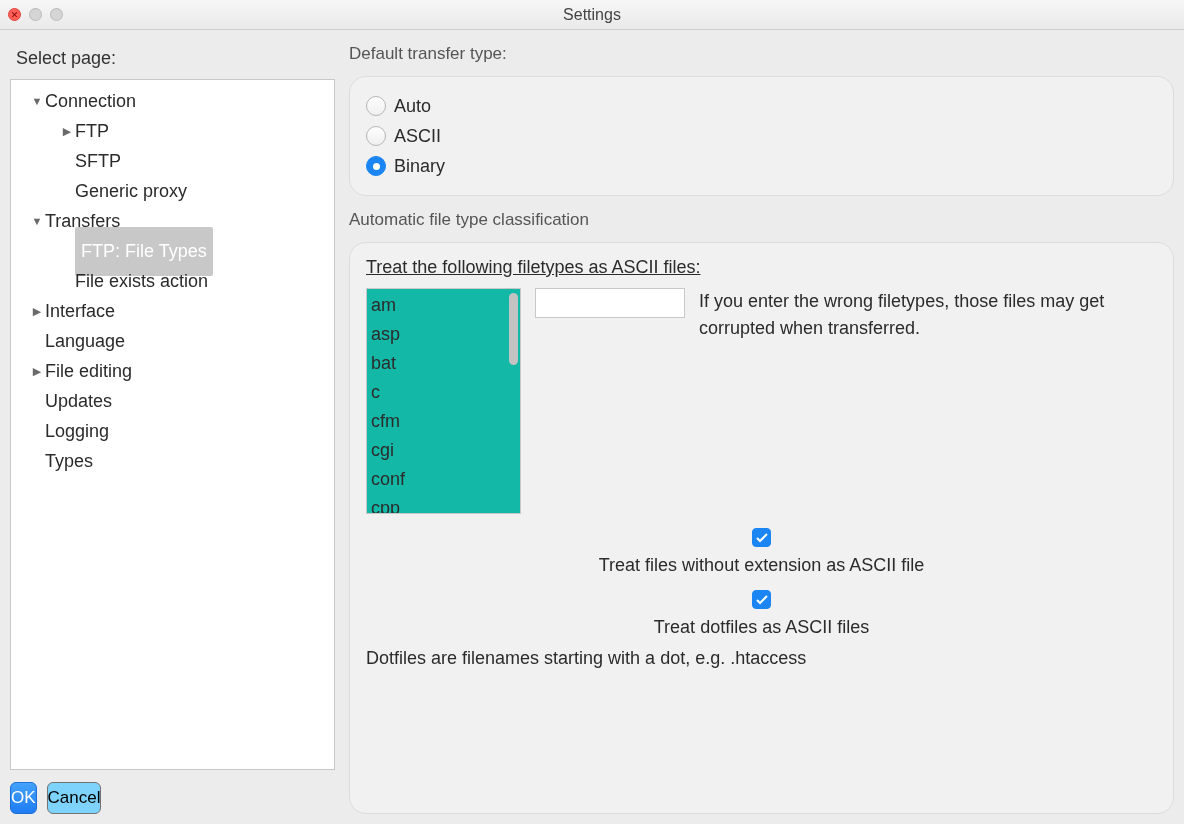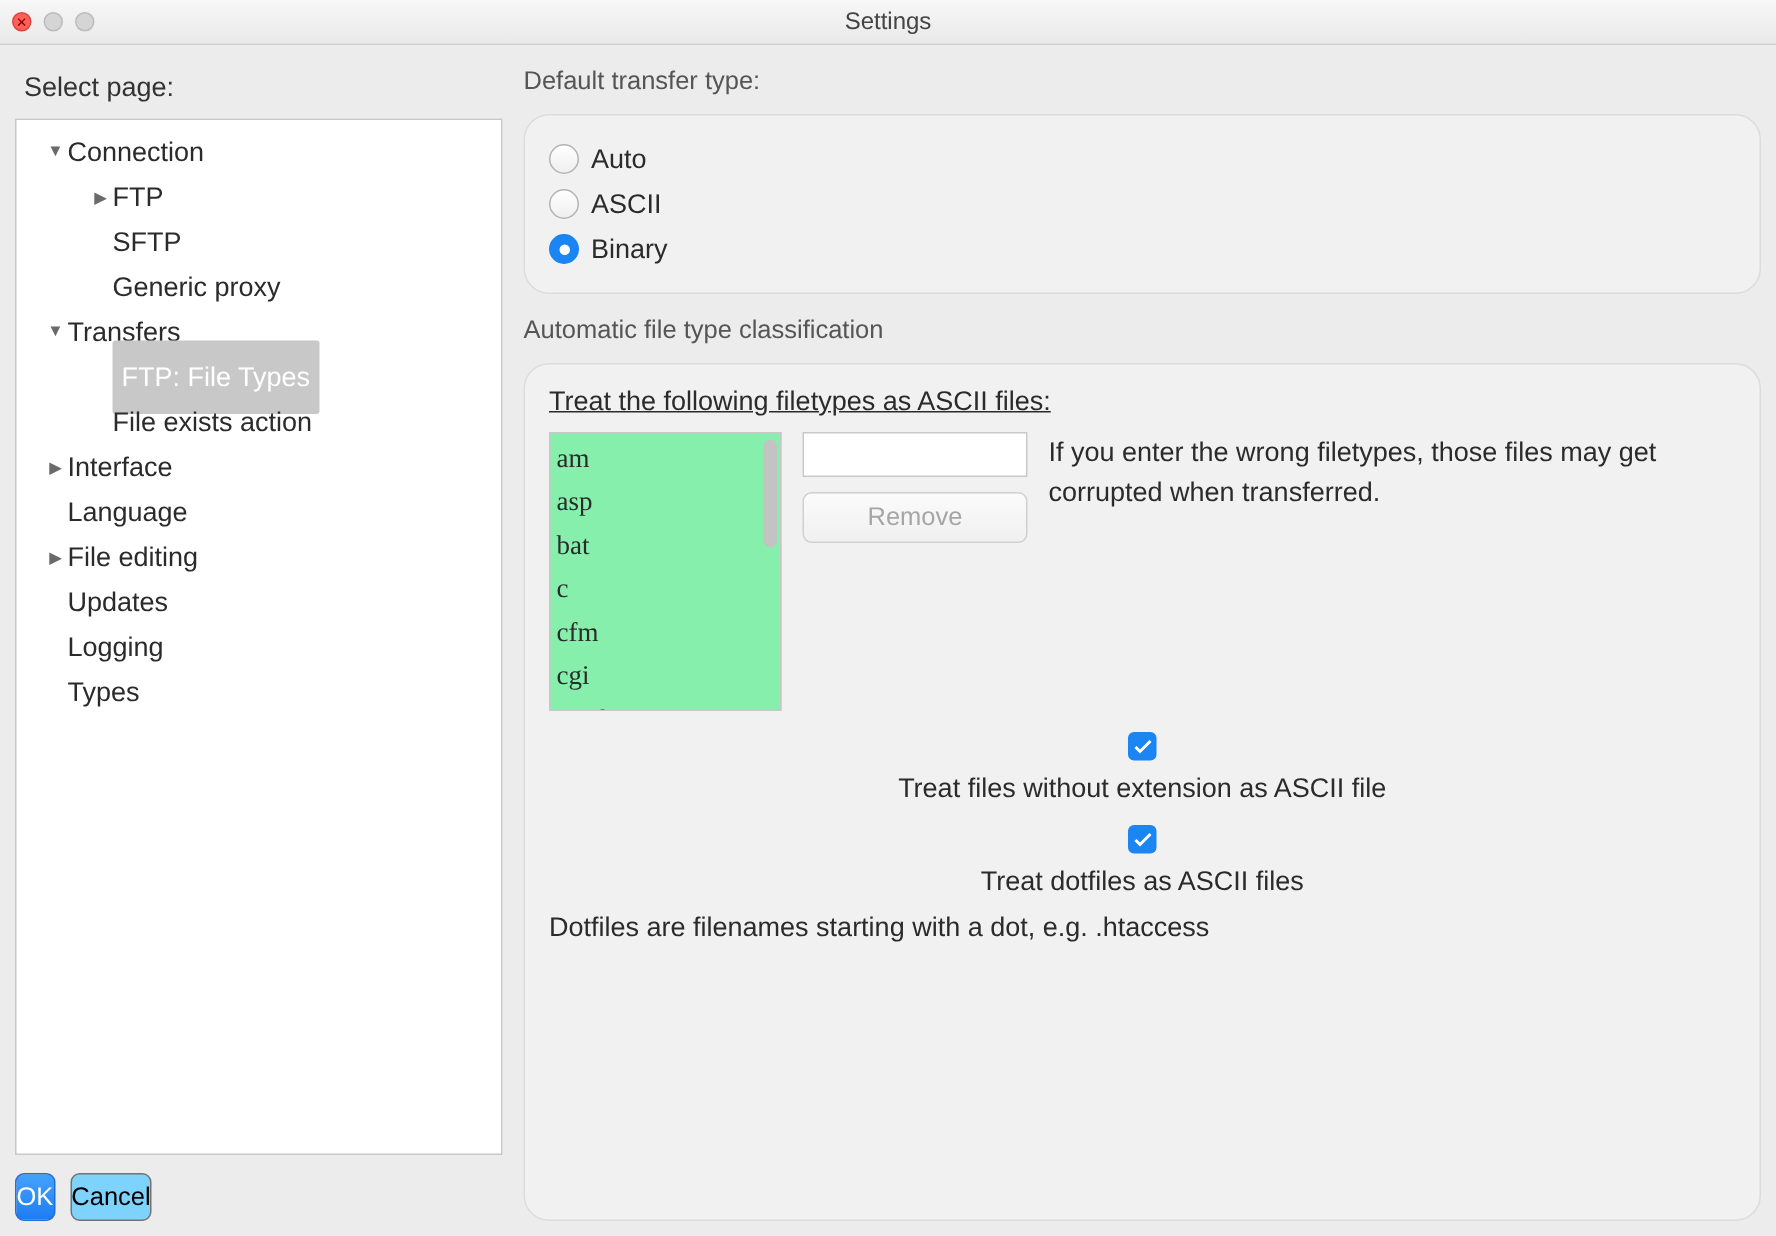--- a/index.html
+++ b/index.html
@@ -166,26 +166,25 @@
   text-decoration: underline;
 }
 .ascii-row {
   display: flex;
   gap: 14px;
   align-items: flex-start;
 }
 .listbox {
   position: relative;
   width: 155px;
-  height: 186px;
+  height: 226px;
   border: 1px solid #c8c8c8;
-  background: #86efac;
+  background: #14b8a6;
   overflow: hidden;
   font-size: 18px;
-  font-family: Liberation Serif, serif;
 }
 .listbox-inner {
   position: absolute;
   top:0; left:0; right:14px; bottom:0;
   overflow:hidden;
   padding: 2px 4px;
 }
 .listbox-item {
   height: 29px;
   line-height:29px;
@@ -350,21 +349,20 @@
                 <div class="listbox-item">c</div>
                 <div class="listbox-item">cfm</div>
                 <div class="listbox-item">cgi</div>
                 <div class="listbox-item">conf</div>
                 <div class="listbox-item">cpp</div>
               </div>
             <div class="scroll-thumb"></div>
           </div>
           <div class="add-col">
             <input type="text" value="" style="">
-            <button disabled="">Remove</button>
           </div>
           <div class="hint">If you enter the wrong filetypes, those files may get corrupted when transferred.</div>
         </div>
 
         <div class="check-row">
           <span class="chk">
             <svg viewBox="0 0 12 10">
                 <path d="M1 5 L4 8 L11 1" stroke="#fff" stroke-width="2" fill="none"></path>
               </svg>
           </span>

